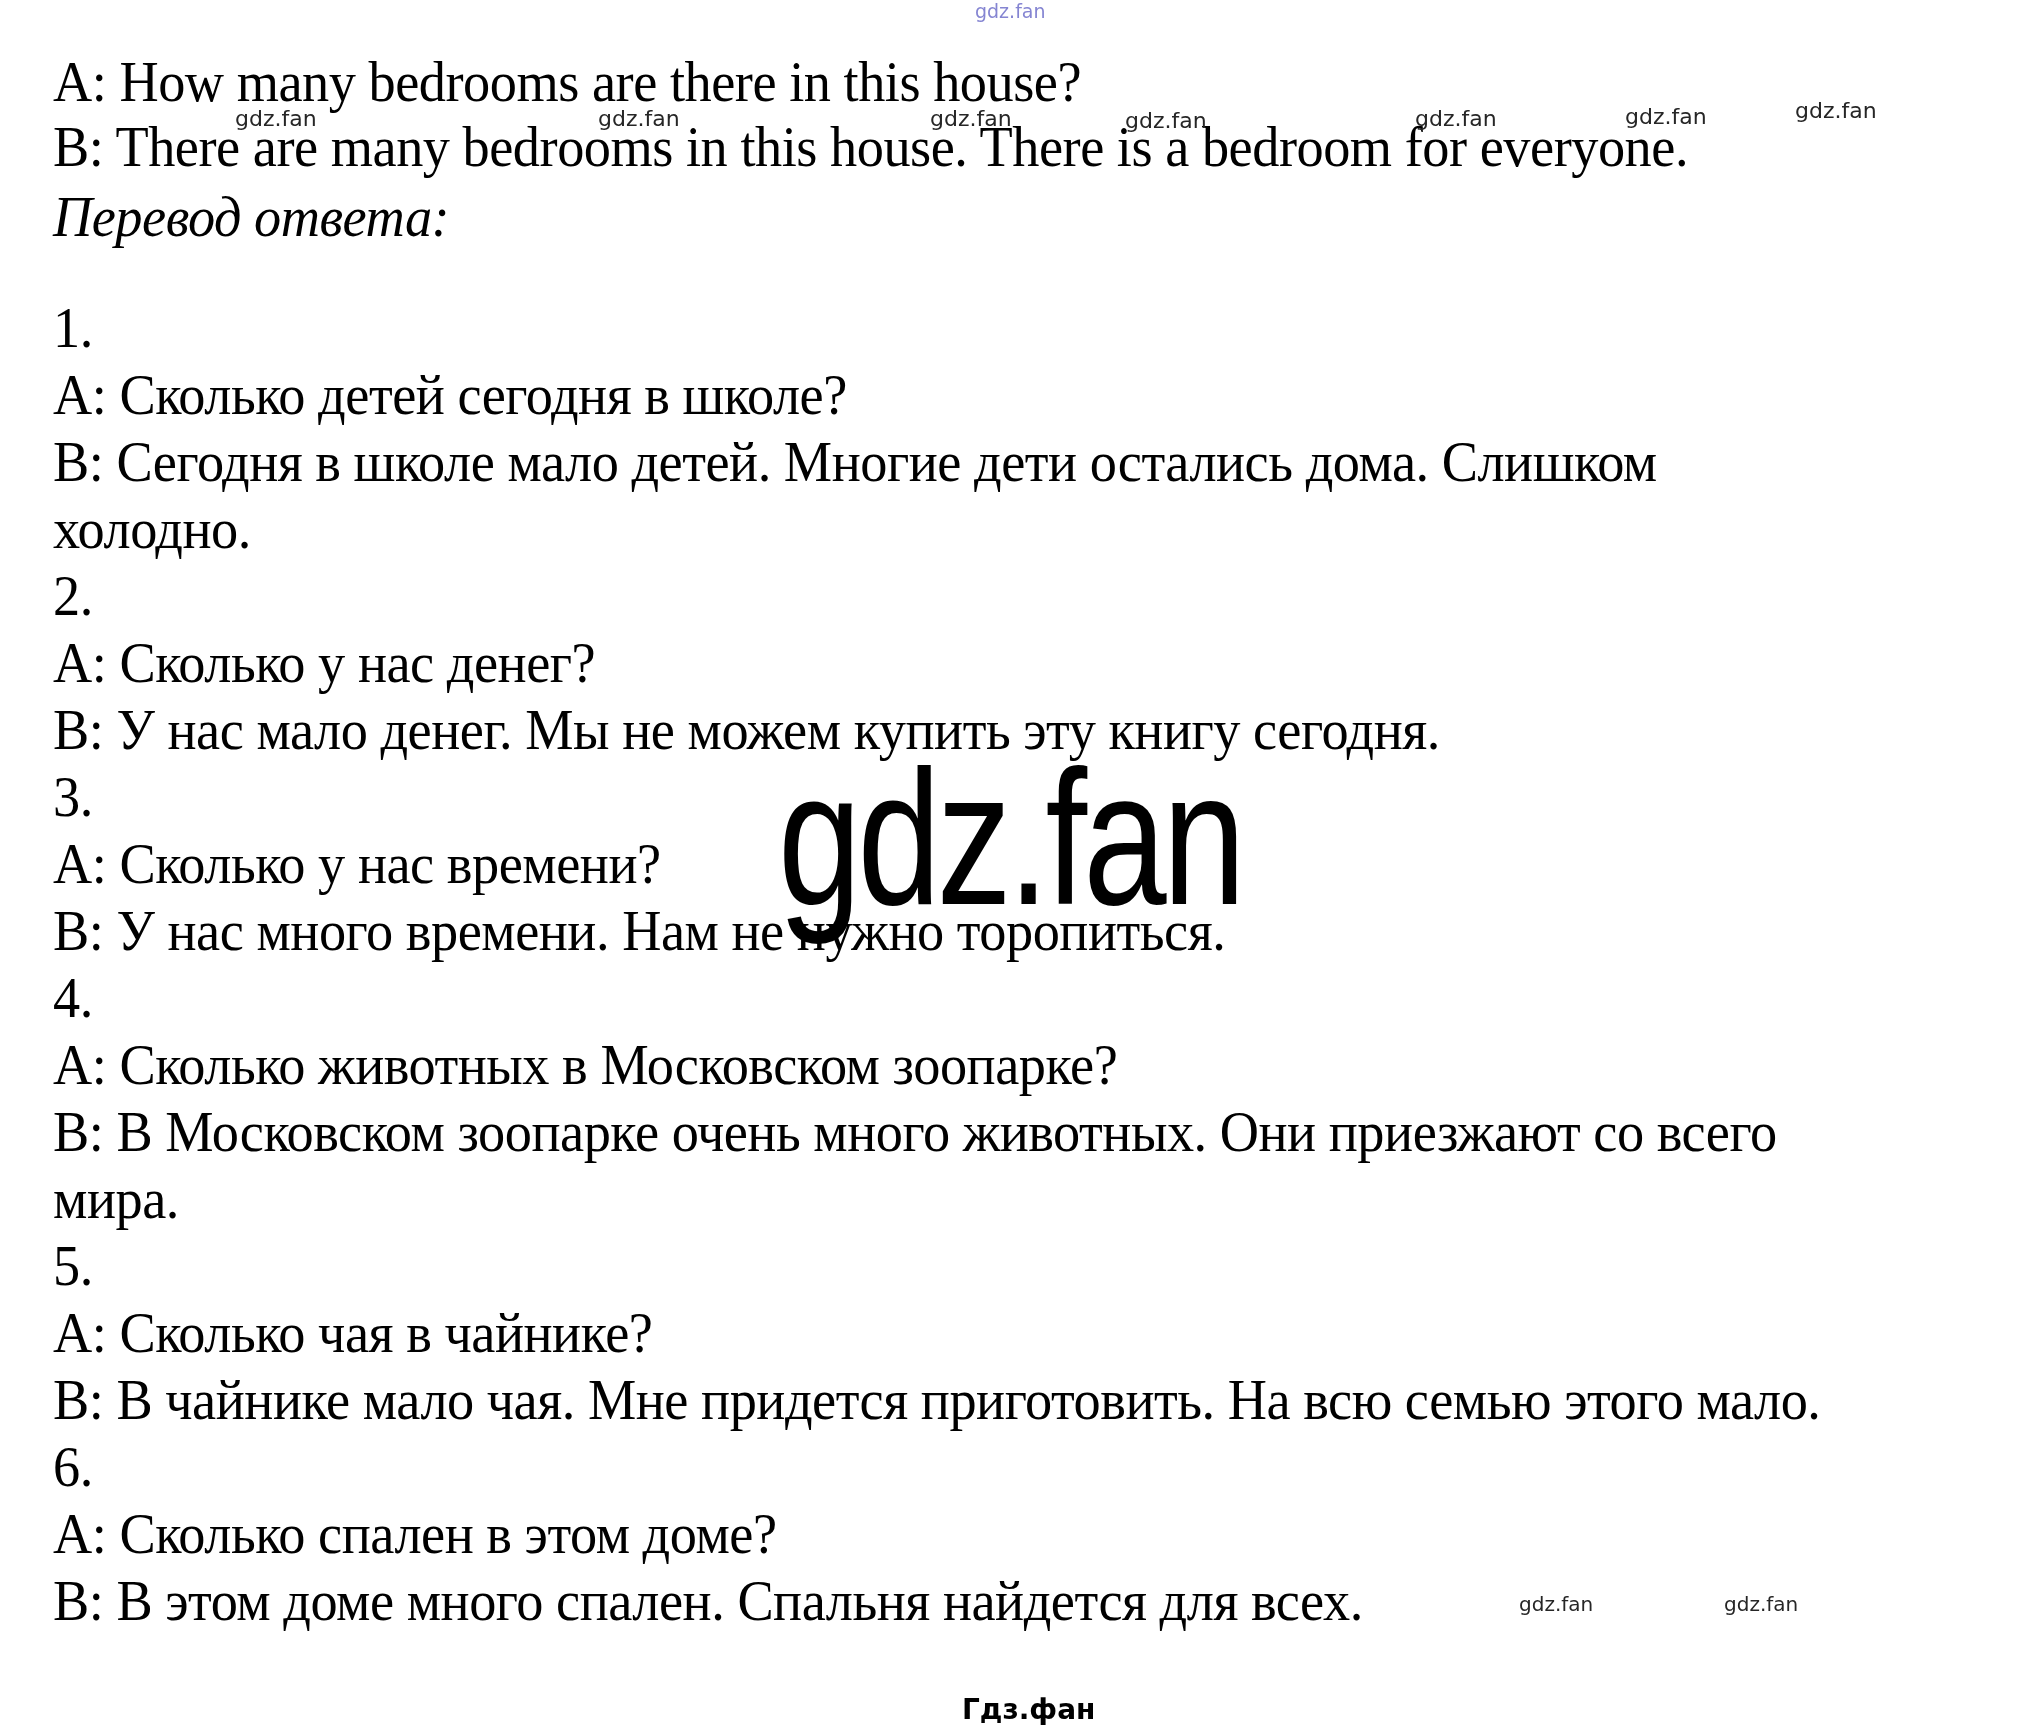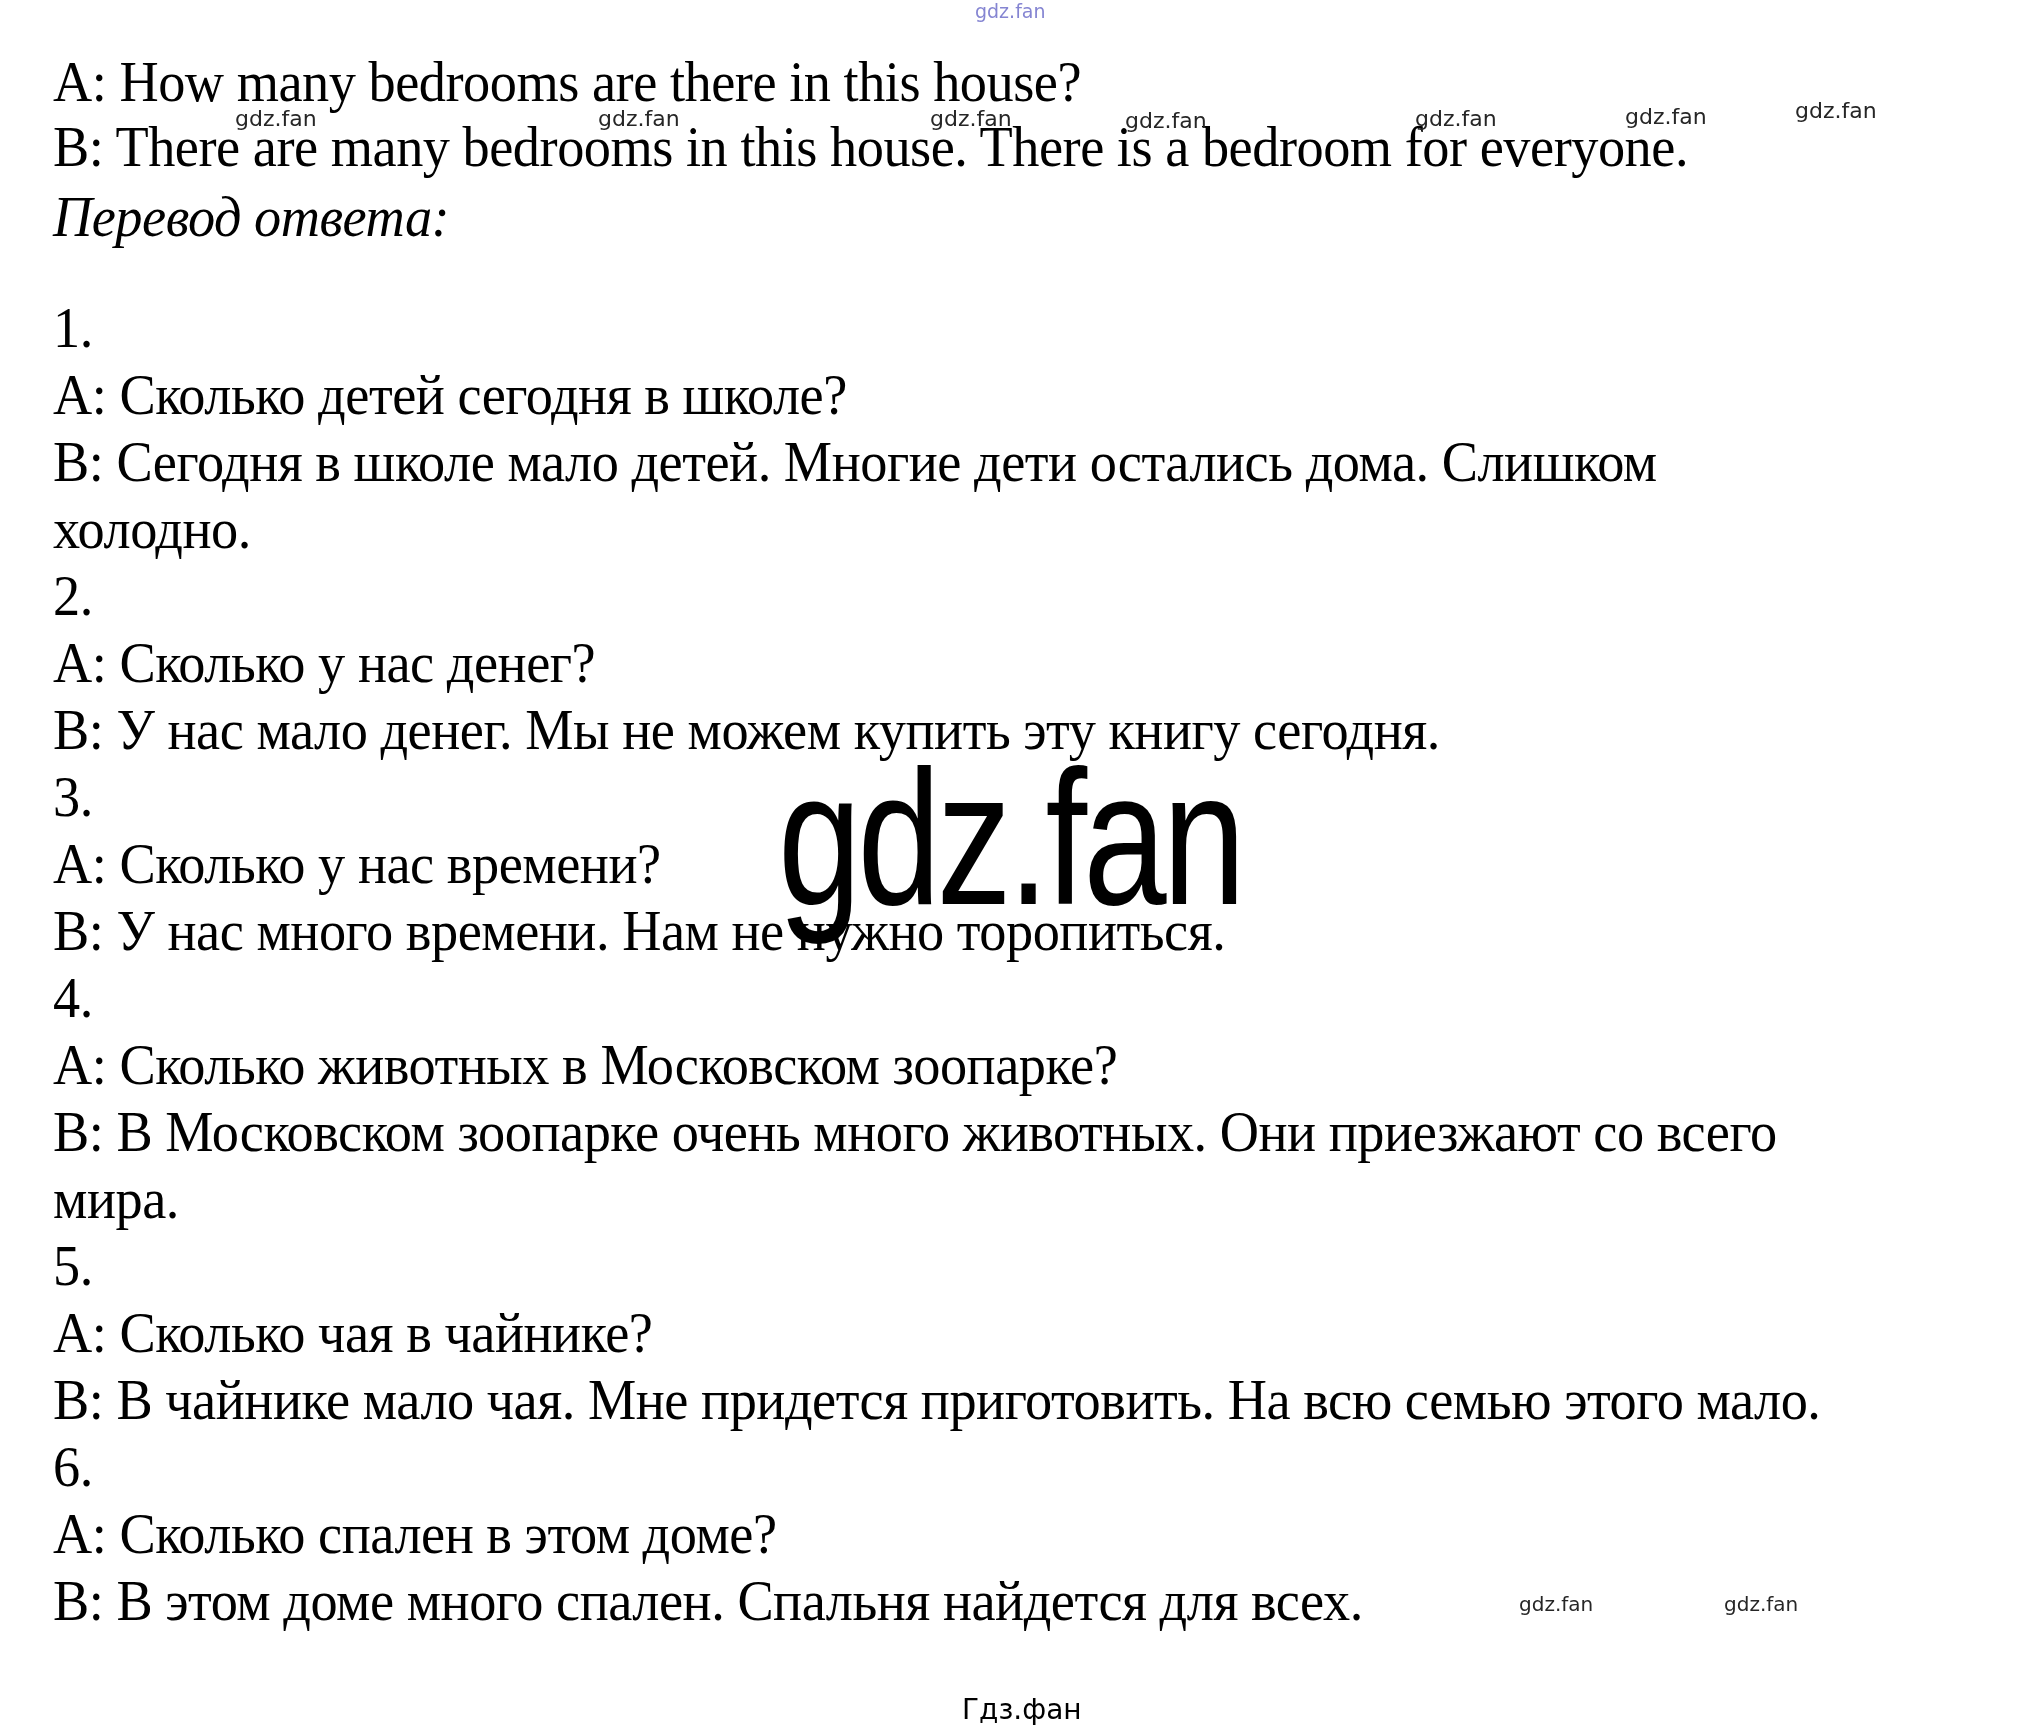--- a/index.html
+++ b/index.html
@@ -61,20 +61,21 @@
   .brand-bottom {
     position: absolute;
     left: 962px;
     top: 1696px;
     font-family: "DejaVu Sans", "Liberation Sans", sans-serif;
     font-size: 28px;
     line-height: 1;
     color: #000000;
     white-space: nowrap;
     z-index: 3;
+    font-weight: bold;
   }
 </style>
 </head>
 <body>
 
 <div id="page">
 
   <div class="wm-top">gdz.fan</div>
 
   <div class="wm-big">gdz.fan</div>

